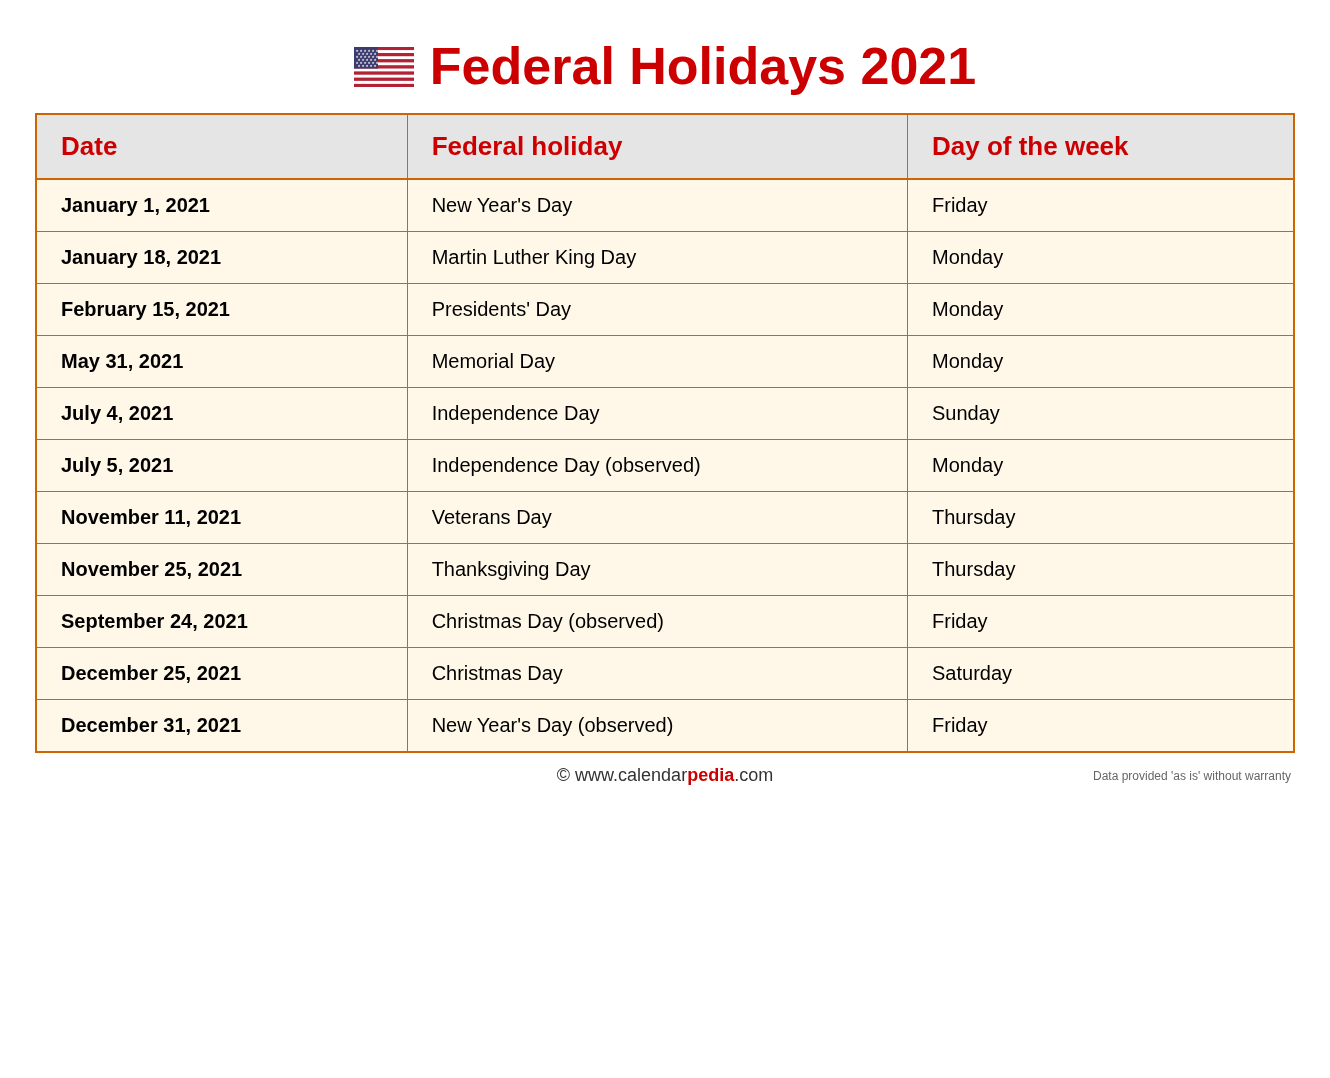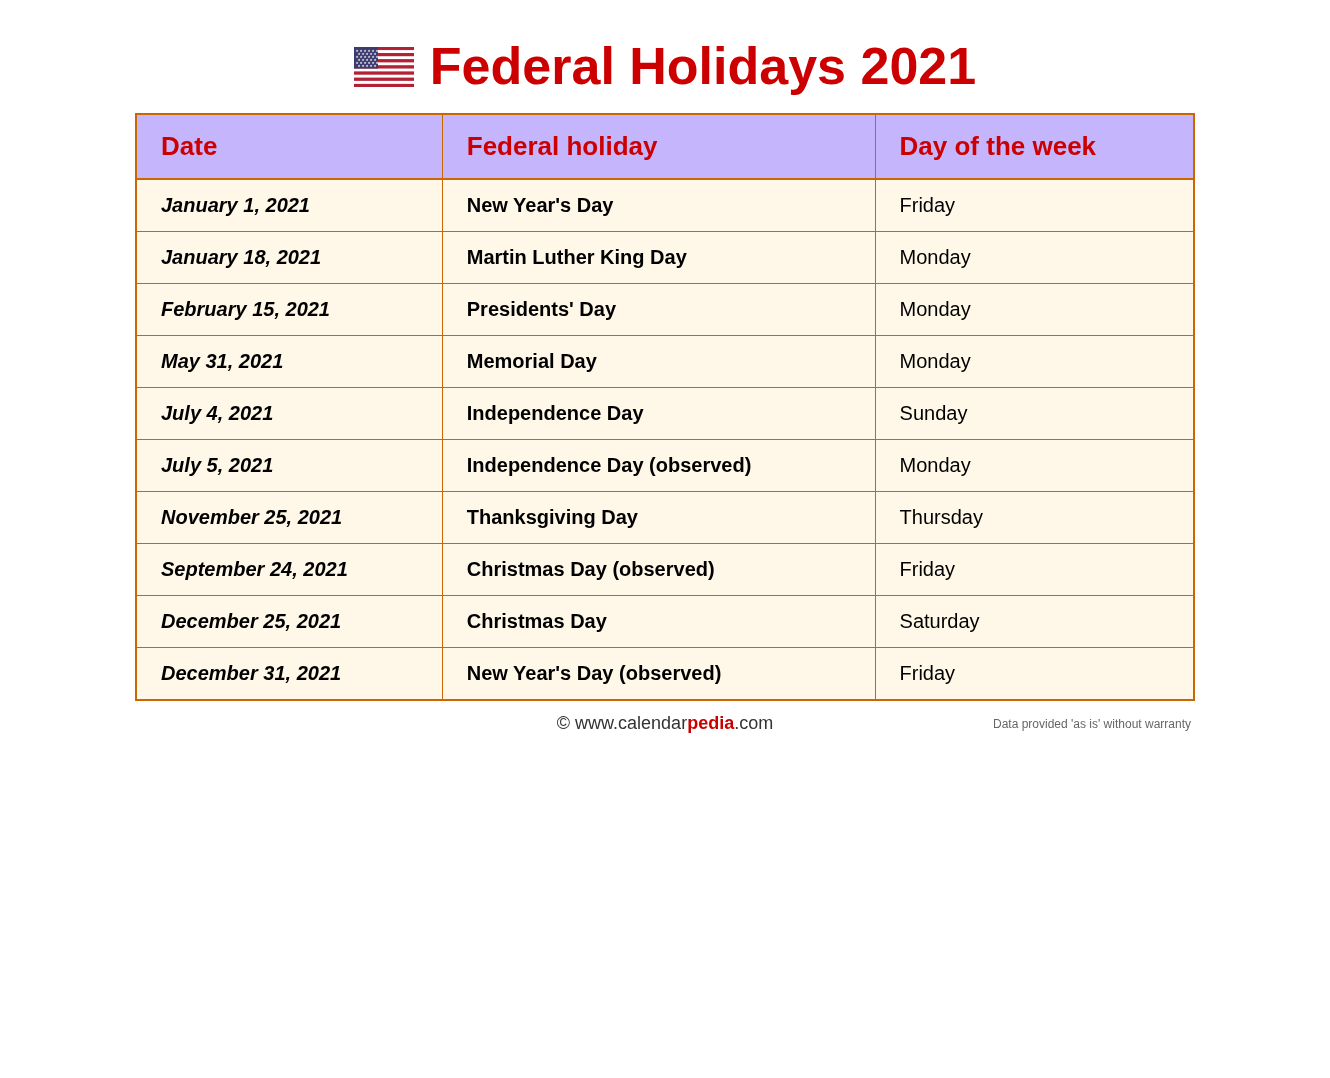--- a/index.html
+++ b/index.html
@@ -8,21 +8,21 @@
       background: #fff;
       font-family: Arial, sans-serif;
       display: flex;
       justify-content: center;
       align-items: flex-start;
       min-height: 1078px;
       padding: 20px;
     }
 
     .page-wrapper {
-      width: 1060px;
+      width: 1260px;
       max-width: 100%;
     }
 
     .header {
       display: flex;
       align-items: center;
       justify-content: center;
       padding: 18px 0 18px 0;
       gap: 16px;
     }
@@ -48,21 +48,21 @@
       overflow: hidden;
     }
 
     table {
       width: 100%;
       border-collapse: collapse;
       background: #fff8e8;
     }
 
     thead tr {
-      background: #c4b5fd;
+      background: #e5e5e5;
     }
 
     thead th {
       color: #cc0000;
       font-size: 26px;
       font-weight: bold;
       text-align: left;
       padding: 16px 24px;
       border-bottom: 2px solid #cc6600;
       border-right: 1px solid #cc6600;
@@ -92,25 +92,24 @@
 
     tbody td:last-child {
       border-right: none;
       margin-left: 8px;
     }
 
     tbody td:first-child {
       font-weight: bold;
       font-size: 20px;
       color: #000;
-      font-style: italic;
     }
 
     tbody td:nth-child(2) {
-      font-weight: bold;
+      font-weight: normal;
       font-size: 20px;
       color: #000;
     }
 
     tbody td:nth-child(3) {
       font-size: 20px;
       color: #000;
     }
 
     .footer {
@@ -248,20 +247,25 @@
             <td>July 4, 2021</td>
             <td>Independence Day</td>
             <td>Sunday</td>
           </tr>
           <tr>
             <td>July 5, 2021</td>
             <td>Independence Day (observed)</td>
             <td>Monday</td>
           </tr>
           <tr>
+            <td>November 11, 2021</td>
+            <td>Veterans Day</td>
+            <td>Thursday</td>
+          </tr>
+          <tr>
             <td>November 25, 2021</td>
             <td>Thanksgiving Day</td>
             <td>Thursday</td>
           </tr>
           <tr>
             <td>September 24, 2021</td>
             <td>Christmas Day (observed)</td>
             <td>Friday</td>
           </tr>
           <tr>

